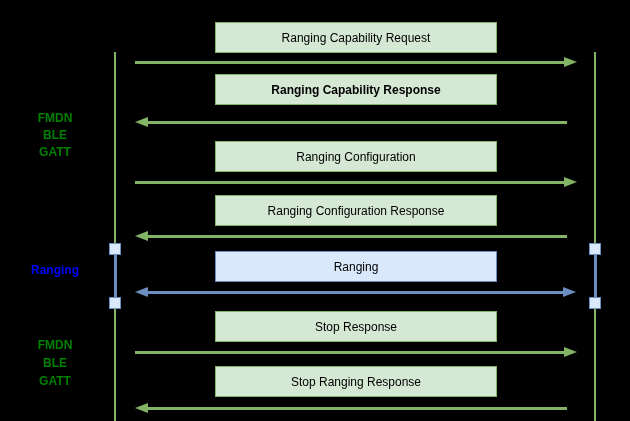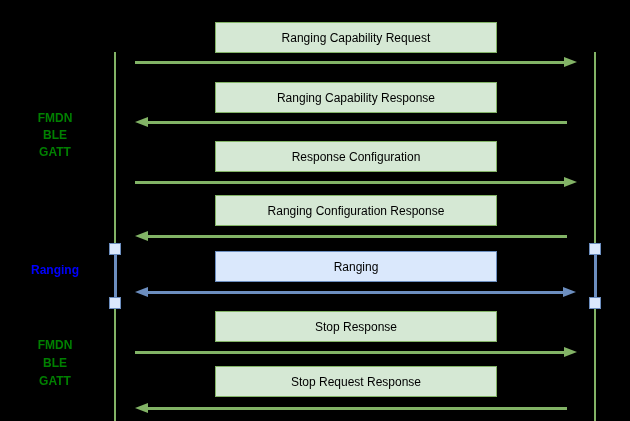--- a/index.html
+++ b/index.html
@@ -48,47 +48,47 @@
     <div class="blue-seg" style="left: 593.5px;"></div>
     <div class="marker" style="left: 109px; top: 243px;"></div>
     <div class="marker" style="left: 589px; top: 243px;"></div>
     <div class="marker" style="left: 109px; top: 297px;"></div>
     <div class="marker" style="left: 589px; top: 297px;"></div>
     <div class="msg-box green" style="top: 22px;">Ranging Capability Request</div>
     <div class="arrow right green" style="top: 57px;">
       <div class="line"></div>
       <div class="head r"></div>
     </div>
-    <div class="msg-box green" style="top: 82px;">Ranging Capability Response</div>
+    <div class="msg-box green" style="top: 74px; font-weight: bold;">Ranging Capability Response</div>
     <div class="arrow left green" style="top: 117px;">
       <div class="head l"></div>
       <div class="line"></div>
     </div>
-    <div class="msg-box green" style="top: 141px;">Response Configuration</div>
+    <div class="msg-box green" style="top: 141px;">Ranging Configuration</div>
     <div class="arrow right green" style="top: 177px;">
       <div class="line"></div>
       <div class="head r"></div>
     </div>
     <div class="msg-box green" style="top: 195px; text-align: right;">Ranging Configuration Response</div>
     <div class="arrow left green" style="top: 231px;">
       <div class="head l"></div>
       <div class="line"></div>
     </div>
     <div class="msg-box blue" style="top: 251px;">Ranging</div>
     <div class="arrow both blue" style="top: 287px;">
       <div class="head l"></div>
       <div class="line"></div>
       <div class="head r"></div>
     </div>
     <div class="msg-box green" style="top: 311px;">Stop Response</div>
     <div class="arrow right green" style="top: 347px;">
       <div class="line"></div>
       <div class="head r"></div>
     </div>
-    <div class="msg-box green" style="top: 366px;">Stop Request Response</div>
+    <div class="msg-box green" style="top: 366px;">Stop Ranging Response</div>
     <div class="arrow left green" style="top: 403px;">
       <div class="head l"></div>
       <div class="line"></div>
     </div>
     <div class="side-label green-text" style="top: 110px; line-height: 17px;">
       <div>FMDN</div>
       <div>BLE</div>
       <div>GATT</div>
     </div>
     <div class="side-label blue-text" style="top: 262px; line-height: 17px;">

